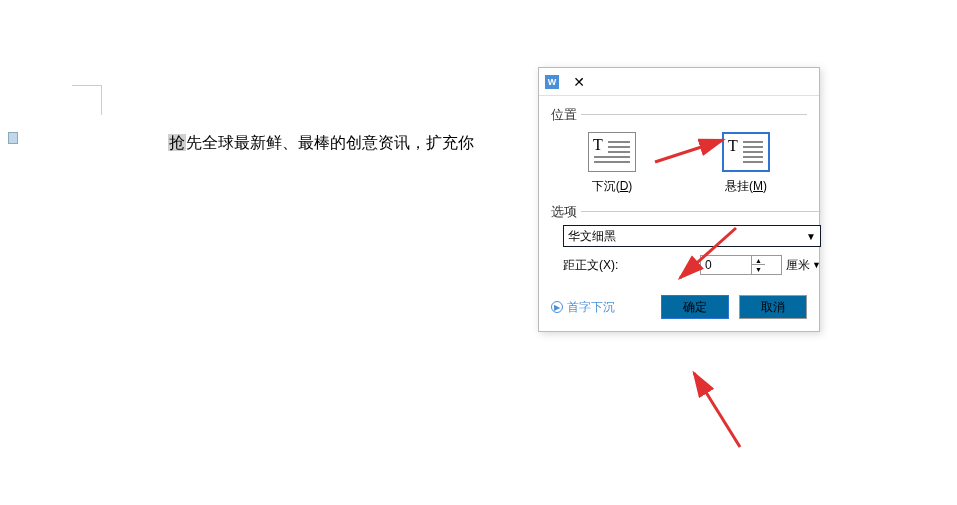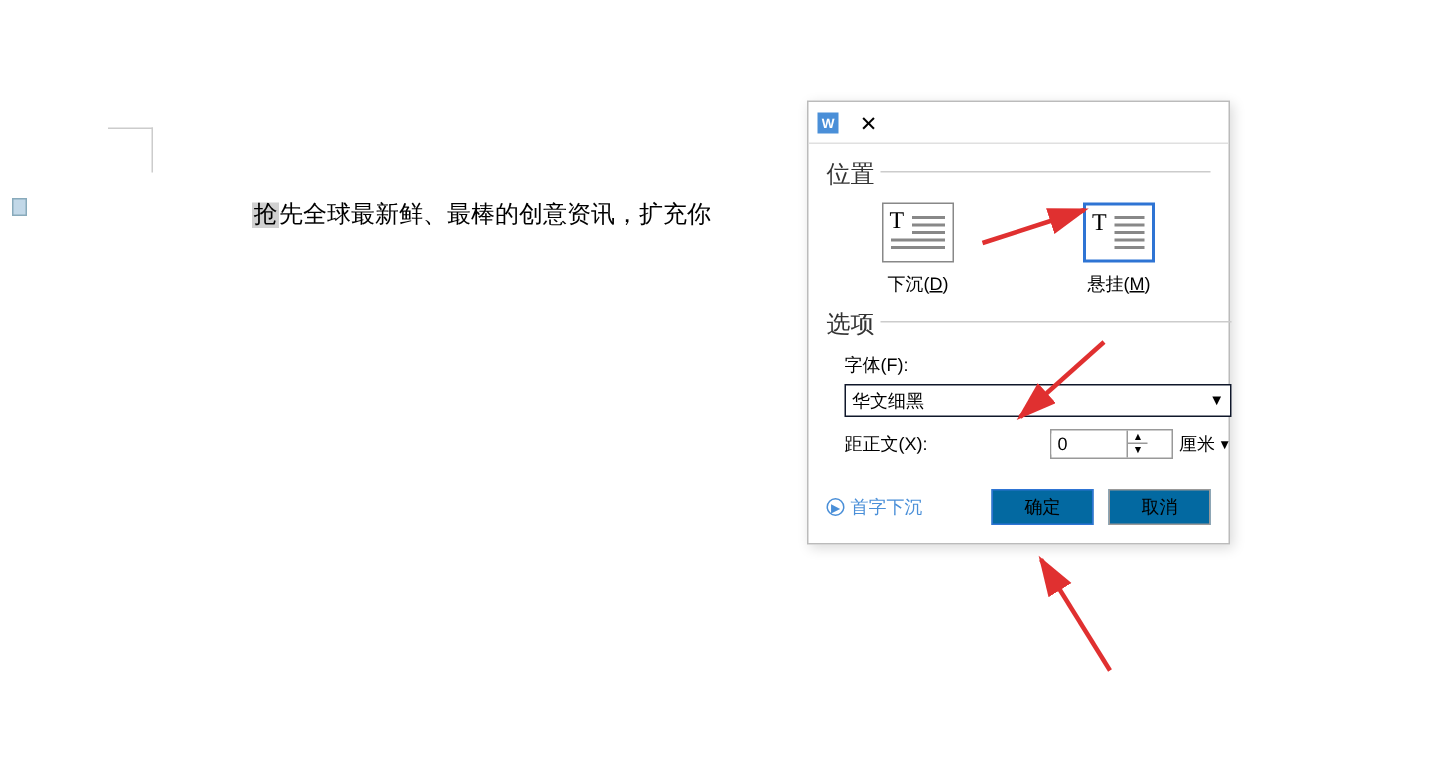--- a/index.html
+++ b/index.html
@@ -91,21 +91,21 @@
     }
     .content {
       padding: 10px 12px 12px 12px;
     }
     fieldset {
       border: none;
       margin-bottom: 8px;
       position: relative;
     }
     .legend {
-      font-size: 16px;
+      font-size: 13px;
       color: #333;
       padding-right: 4px;
       background: #fff;
       position: relative;
       z-index: 2;
       display: inline-block;
     }
     .legend-line {
       position: absolute;
       left: 0;
@@ -331,21 +331,20 @@
           </div>
           <div class="pos-label"><span>悬挂(</span><u>M</u><span>)</span></div>
         </div>
       </div>
     </fieldset>
 
     <fieldset>
       <span class="legend">选项</span>
       <div class="legend-line"></div>
 
-      <div style="margin-top:8px;margin-left:12px;"><span>字体(F):</span></div>
       <div class="font-select">
         <span>华文细黑</span>
         <span class="caret">▼</span>
       </div>
 
 
       <div class="opt-row">
         <label><span>距正文(X):</span></label>
         <div class="val" style="display:flex;justify-content:flex-end;align-items:center;">
           <div class="spinner" style="width:82px;">

